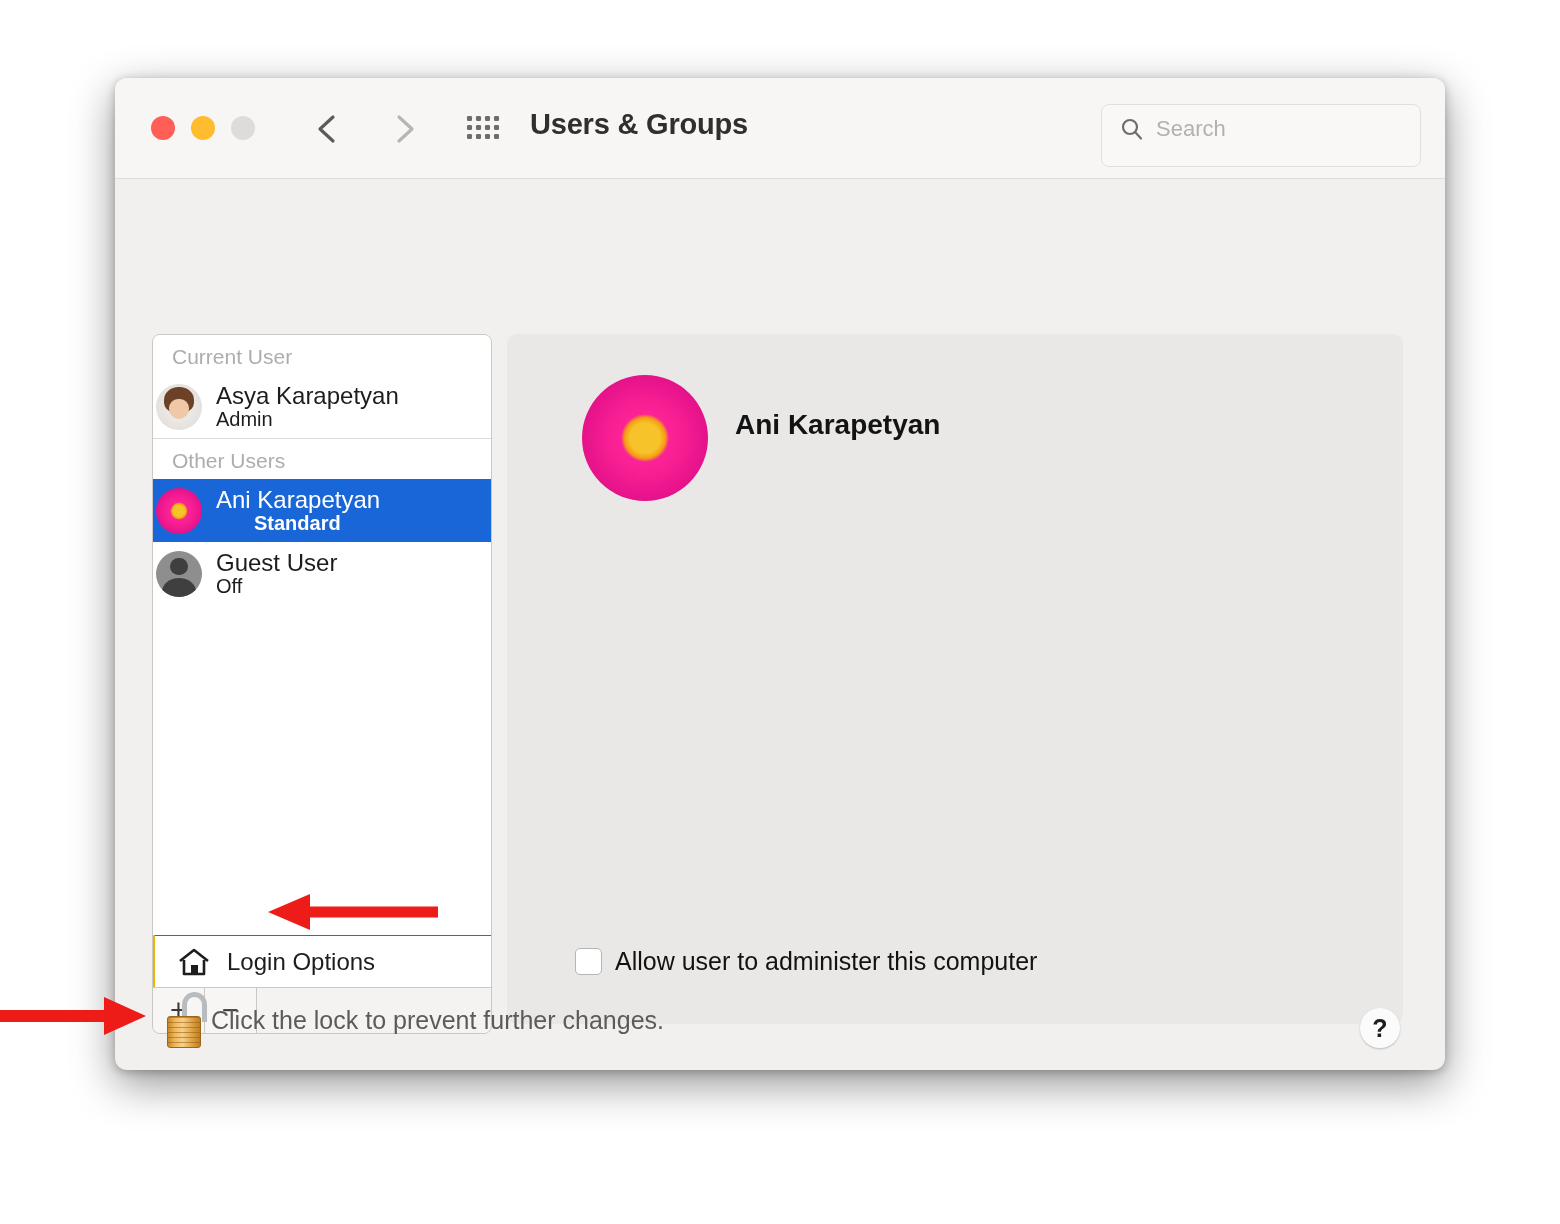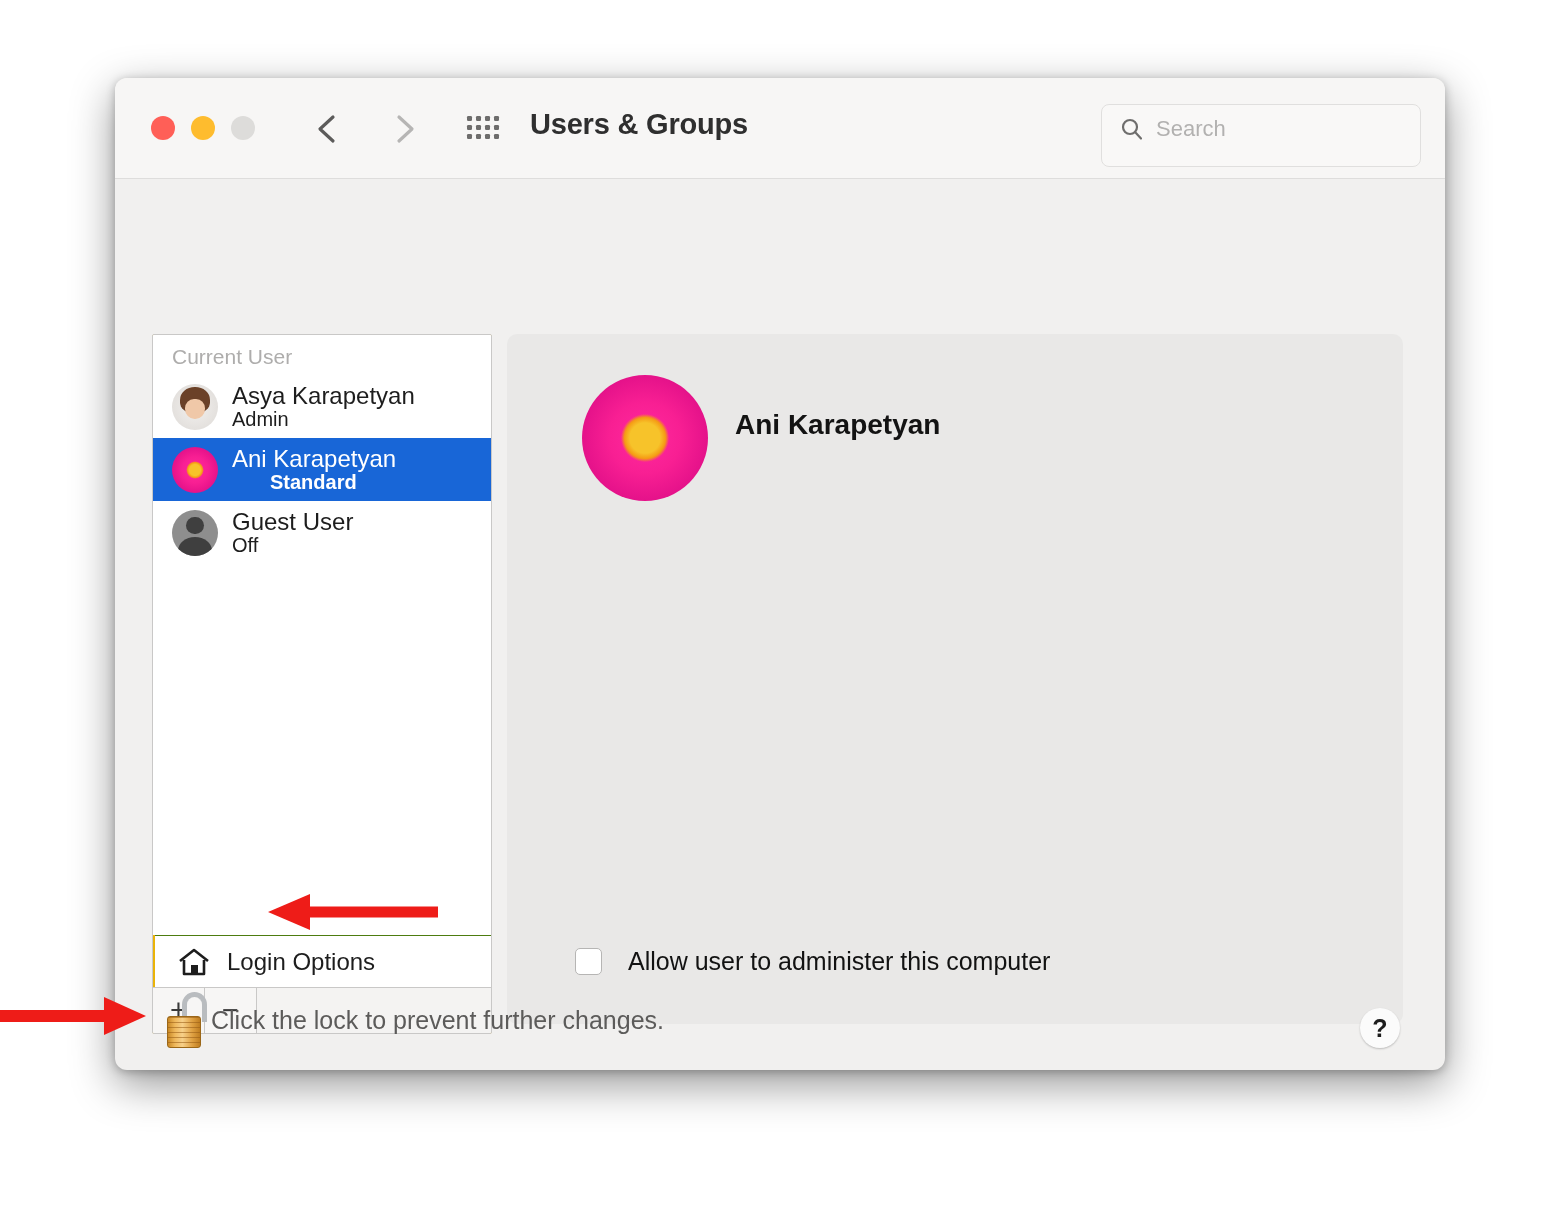--- a/index.html
+++ b/index.html
@@ -129,21 +129,21 @@
 
   
   #sidebar {
     position: absolute;
     left: 37px;
     top: 155px;
     width: 340px;
     height: 700px;
     background: #eab308;
     border: 1px solid #c9c8c7;
-    border-radius: 2px;
+    border-radius: 8px;
     box-sizing: border-box;
     overflow: hidden;
   }
   #userlist {
     position: absolute;
     left: 0; top: 0; right: 0;
     bottom: 98px;
     background: #fff;
     overflow: hidden;
   }
@@ -151,21 +151,21 @@
     font-size: 21px;
     color: #aeadac;
     padding: 10px 0 6px 19px;
     background: #fff;
   }
   .group-header.with-rule { border-top: 1px solid #dcdbda; }
 
   .user-row {
     position: relative;
     height: 63px;
-    padding-left: 19px;
+    padding-left: 3px;
     display: flex;
     align-items: center;
     background: #fff;
     box-sizing: border-box;
   }
   .user-row.selected { background: #1866d7; }
   .user-row .avatar {
     width: 46px;
     height: 46px;
     border-radius: 50%;
@@ -332,21 +332,21 @@
   }
   #admin-checkbox {
     width: 27px;
     height: 27px;
     background: #fff;
     border: 1px solid #b6b5b4;
     border-radius: 5px;
     box-sizing: border-box;
   }
   #admin-label {
-    margin-left: 26px;
+    margin-left: 13px;
     font-size: 25px;
     color: #121212;
   }
 
   
   #footer-lock {
     position: absolute;
     left: 50px;
     bottom: 22px;
     display: flex;
@@ -468,20 +468,21 @@
         <div class="user-row">
           <div class="avatar">
               <div class="av-memoji"></div>
             </div>
           <div class="texts">
             <div class="user-name">Asya Karapetyan</div>
             <div class="user-role">Admin</div>
           </div>
         </div>
 
+        <div class="group-header with-rule">Other Users</div>
 
         <div class="user-row selected">
           <div class="avatar">
               <div class="av-flower"></div>
             </div>
           <div class="texts">
             <div class="user-name">Ani Karapetyan</div>
             <div class="user-role">Standard</div>
           </div>
         </div>

